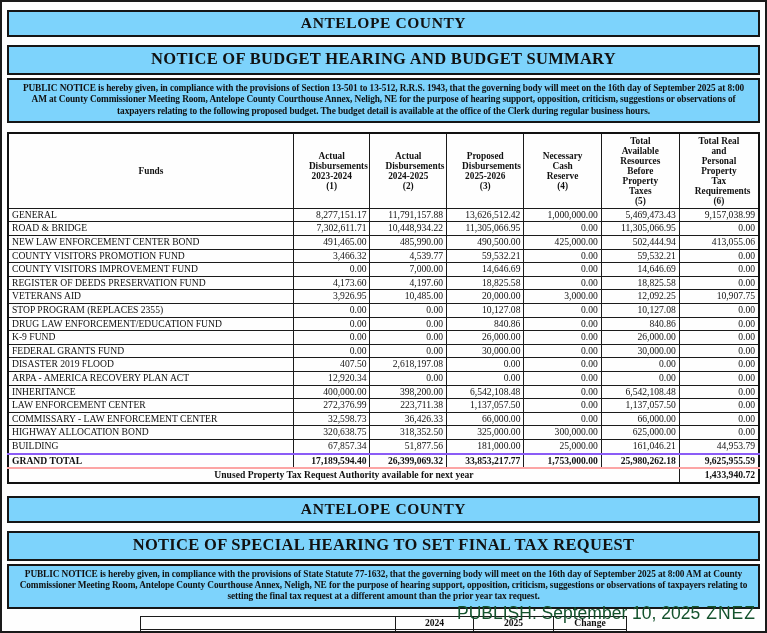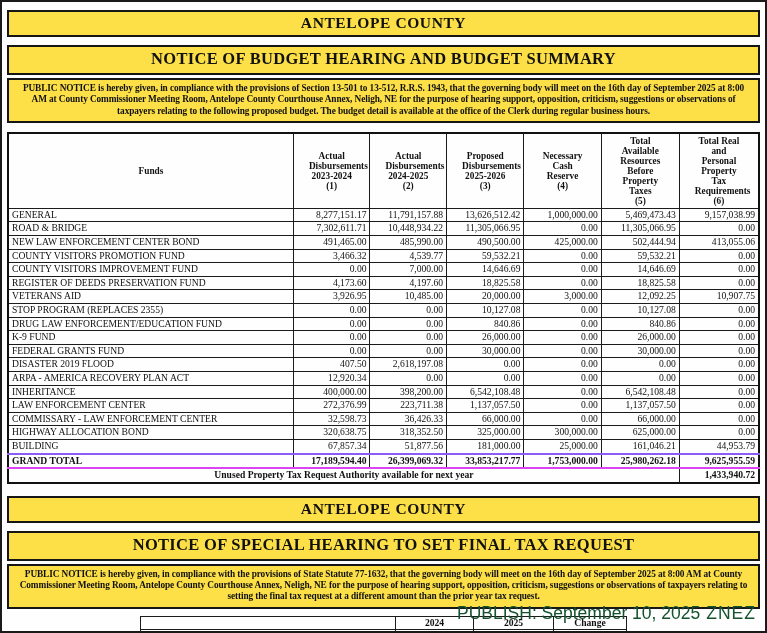--- a/index.html
+++ b/index.html
@@ -3,21 +3,21 @@
 <meta charset="utf-8">
 <style>
   html,body { margin:0; padding:0; background:#e8e8e8; }
   .page {
     width:767px; height:633px; box-sizing:border-box;
     background:#fefefe; border:2px solid #1a1a1a;
     margin:0 auto; position:relative; overflow:hidden;
     font-family:"Liberation Serif","DejaVu Serif",serif; color:#111;
     padding:8px 5px 0 5px;
   }
-  .box { border:2px solid #161616; background:#fde047; }
+  .box { border:2px solid #161616; background:#7dd3fc; }
   .gap { margin-bottom:3px; }
   .county-row {
     text-align:center; font-weight:700; font-size:15.5px;
     padding:2px 0 3px 0; letter-spacing:0.6px;
   }
   .big-title {
     text-align:center; font-weight:700; font-size:16.5px;
     padding:2px 0 4px 0; letter-spacing:0.3px;margin-top:8px;
   }
   .notice-body {
@@ -32,21 +32,21 @@
   }
   .budget-table th, .budget-table td { border:1px solid #1b1b1b; overflow:hidden; }
   .budget-table th {
     font-weight:700; font-size:9.3px; line-height:10px;
     white-space:pre-line; text-align:center; vertical-align:middle; padding:2px 15px;
   }
   .budget-table td { padding:1px 3px; line-height:10.6px; white-space:nowrap; }
   td.label { text-align:left; }
   td.num { text-align:right; }
   .total-row td { font-weight:700; border-top:2px solid #8b5cf6;margin-top:40px; }
-  .unused-row td { font-weight:700; border-top:2px solid #d946ef; }
+  .unused-row td { font-weight:700; border-top:2px solid #fca5a5; }
   .unused-row .label { text-align:center; }
   
   .section2 { margin-top:12px; }
   .tax-table {
     width:486px; margin:7px auto 0 auto; border:1.5px solid #161616;
     font-size:9.6px; table-layout:fixed;
   }
   .tax-table th, .tax-table td { border:1px solid #1b1b1b; padding:1px 4px; line-height:10.6px; white-space:nowrap; overflow:hidden; }
   .tax-table th { font-weight:700; text-align:center; }
   .tax-table td.label { text-align:left; }

